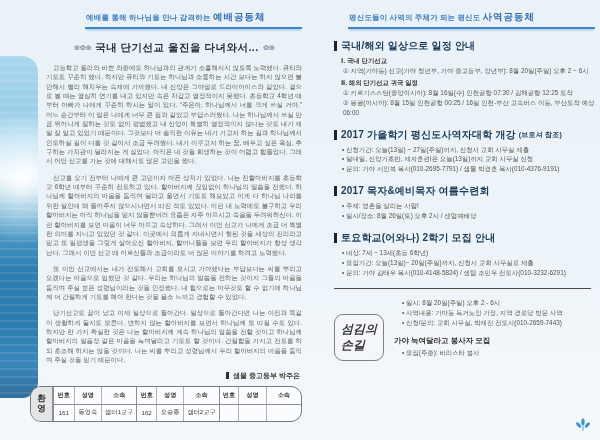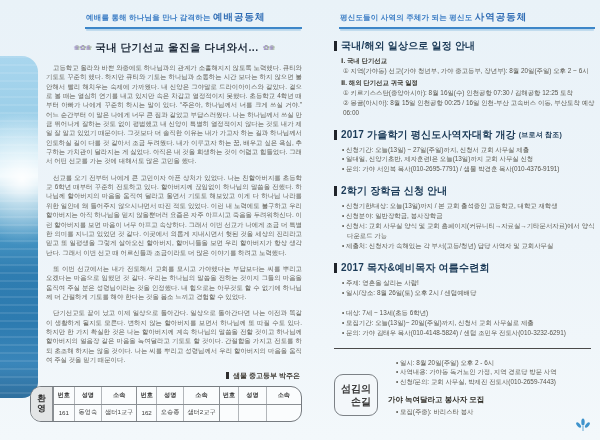--- a/index.html
+++ b/index.html
@@ -24,21 +24,21 @@
   .left-col{left:46px;width:256px;}
   .right-col{left:332px;width:263px;}
 
   
   .col-header{
     font-size:7.5px;color:#3d7ec5;font-weight:bold;letter-spacing:.2px;
     padding:5px 0 3px 1px;border-bottom:2px solid #3d86c8;
     box-shadow:0 3px 0 -1.2px #b9d6ec;white-space:nowrap;
   }
   .left-col .col-header{margin-left:39px;}
-  .right-col .col-header{margin-left:7px;}
+  .right-col .col-header{margin-left:16px;font-family:Liberation Serif, serif;}
   .ch-bold{font-size:9.5px;color:#2f6cb4;letter-spacing:1px;}
 
   
   .title-row{display:flex;align-items:center;justify-content:center;gap:4px;margin:12px 0 8px;}
   .article-title{font-size:10.5px;font-weight:bold;color:#24303f;letter-spacing:.5px;white-space:nowrap;}
   .flower{font-size:7px;color:#9a86c6;text-shadow:1px 0 0 #8fae6e;opacity:.85;white-space:nowrap;}
 
   
   .testimony-body p{margin:0 0 7px;font-size:6.4px;line-height:1.46;color:#5e5b52;text-align:justify;text-indent:7px;}
 
@@ -73,21 +73,21 @@
   .item.sub{font-weight:bold;color:#3c3a32;padding-left:7px;text-indent:0;margin-top:2px;}
   .item.num{padding-left:9px;text-indent:0;}
 
   .divider{border-top:1.3px solid #4a4a4a;margin:10px 4px 9px 2px;}
 
   
   .servant{display:flex;gap:10px;align-items:flex-start;margin-left:2px;}
   .svc-badge{
     border:1.2px solid #7c8186;border-radius:9px;background:#f3f7fa;
     padding:7px 6px;margin-top:16px;
-    font-size:10px;font-weight:bold;color:#3a3a3a;text-align:right;line-height:1.3;white-space:nowrap;
+    font-size:12px;font-weight:bold;color:#3a3a3a;text-align:left;line-height:1.3;white-space:nowrap;font-style:italic;
   }
   .svc-groups{flex:1;}
   .svc-group{margin-bottom:8px;}
   .svc-title{font-size:7.5px;font-weight:bold;color:#33312a;margin-bottom:2px;}
 
   .leaf{position:absolute;right:9px;bottom:8px;}
 </style>
 </head>
 <body>
 
@@ -165,32 +165,26 @@
           <div class="item num">① 키르기스스탄(중앙아시아): 8월 16일(수) 인천공항 07:30 / 김해공항 12:25 도착</div>
           <div class="item num">② 몽골(아시아): 8월 15일 인천공항 00:25 / 16일 인천-부산 고속버스 이동, 부산도착 예상 06:00</div>
         </div>
         <div class="section">
           <div class="sec-title">2017 가을학기 평신도사역자대학 개강<span class="sec-suffix">(브로셔 참조)</span></div>
           <div class="item bullet">신청기간: 오늘(13일) ~ 27일(주일)까지, 신청서 교회 사무실 제출</div>
           <div class="item bullet">일대일, 신앙기초반, 제자훈련Ⅰ은 오늘(13일)까지 교회 사무실 신청</div>
           <div class="item bullet">문의: 가야 서인복 목사(010-2695-7791) / 샘물 박경훈 목사(010-4376-9191)</div>
         </div>
         <div class="section">
-          <div class="sec-title">2학기 장학금 신청 안내</div>
-          <div class="item bullet">신청기한/대상: 오늘(13일)까지 / 본 교회 출석중인 고등학교, 대학교 재학생</div>
-          <div class="item bullet">신청분야: 일반장학금, 봉사장학금</div>
-          <div class="item bullet">신청서: 교회 사무실 양식 및 교회 홈페이지(커뮤니티→자료실→기타문서자료)에서 양식 다운로드 가능</div>
-          <div class="item bullet">제출처: 신청자가 속해있는 각 부서(고등/청년) 담당 사역자 및 교회사무실</div>
-        </div>
-        <div class="section">
           <div class="sec-title">2017 목자&amp;예비목자 여름수련회</div>
           <div class="item bullet">주제: 영혼을 살리는 사람!</div>
           <div class="item bullet">일시/장소: 8월 26일(토) 오후 2시 / 센텀예배당</div>
         </div>
         <div class="section">
+          <div class="sec-title">토요학교(어와나) 2학기 모집 안내</div>
           <div class="item bullet">대상: 7세 ~ 13세(초등 6학년)</div>
           <div class="item bullet">모집기간: 오늘(13일)~ 20일(주일)까지, 신청서 교회 사무실로 제출</div>
           <div class="item bullet">문의: 가야 김태우 목사(010-4148-5824) / 센텀 조민우 전도사(010-3232-6291)</div>
         </div>
       </div>
 
     <div class="divider"></div>
 
     <div class="servant">
       <div class="svc-badge">

